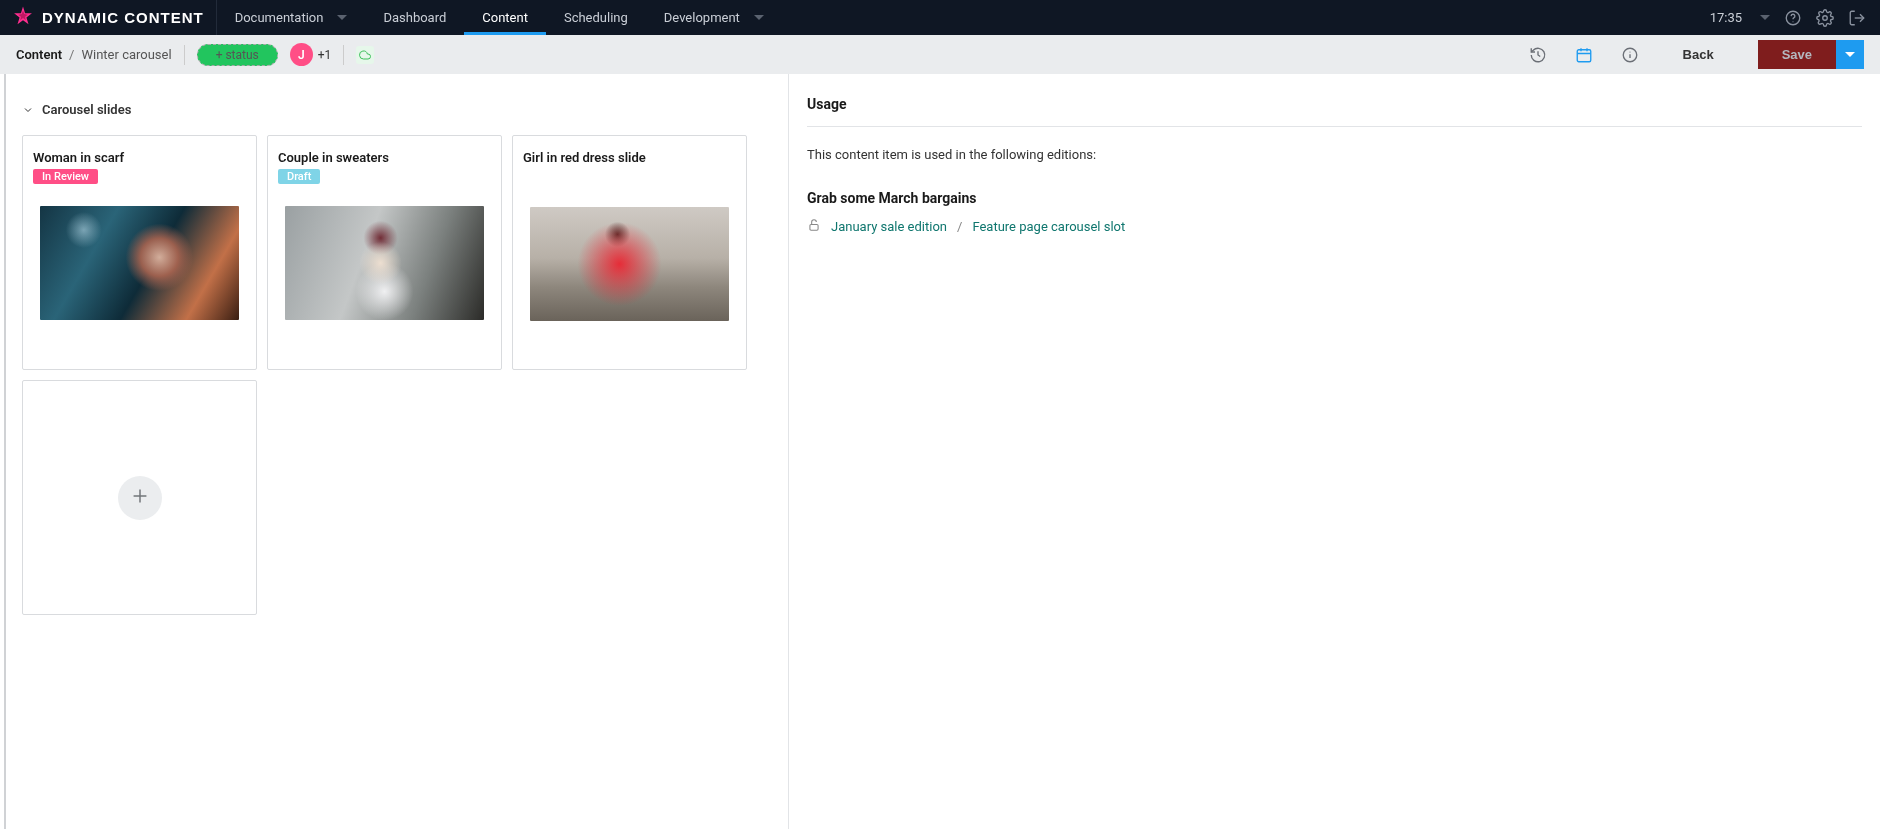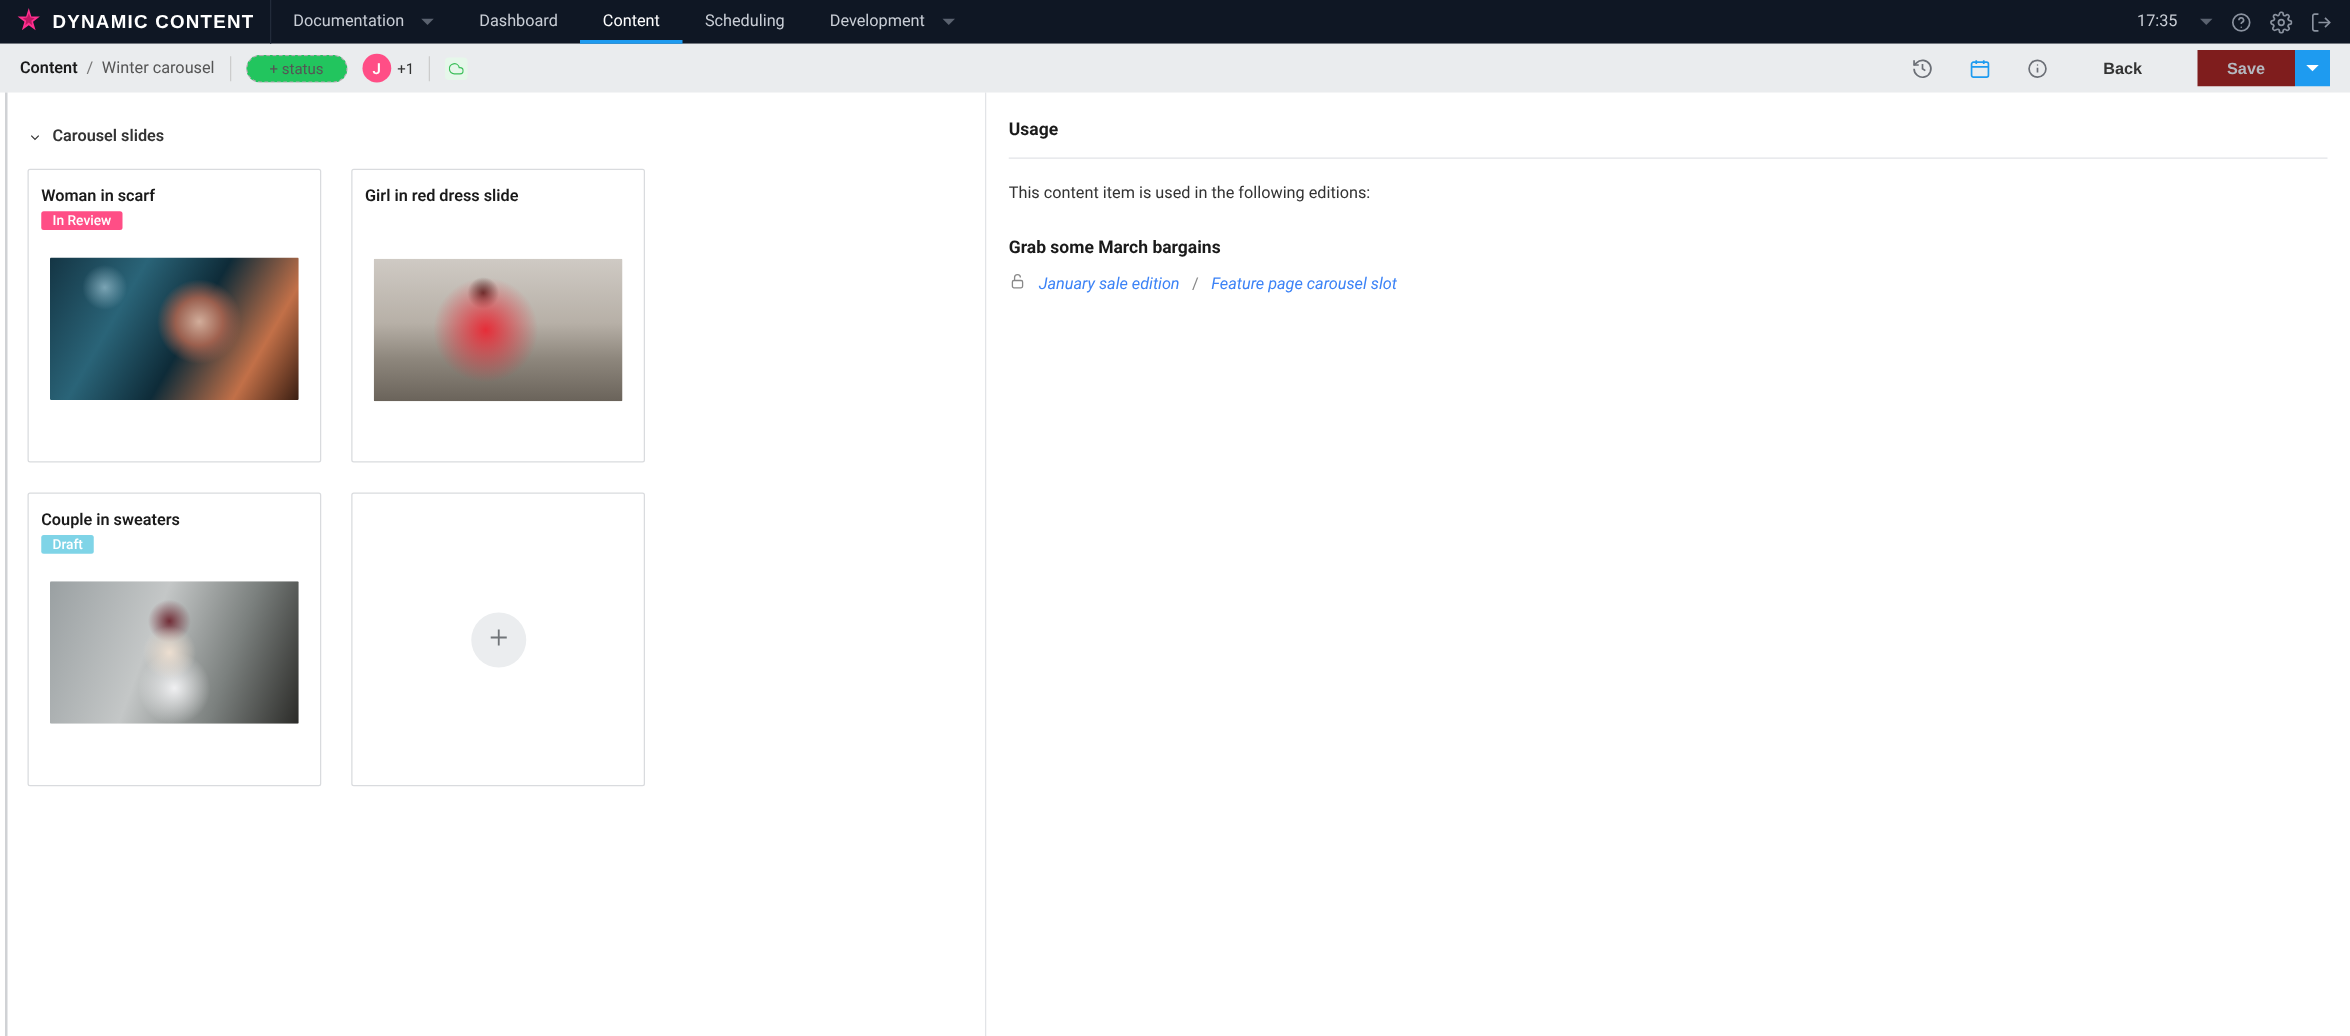--- a/index.html
+++ b/index.html
@@ -43,21 +43,21 @@
     .save-caret span { width: 0; height: 0; border-left: 5px solid transparent; border-right: 5px solid transparent; border-top: 5px solid #fff; }
 
     
     .content-row { display: flex; height: calc(829px - 35px - 39px); }
     .left-col { width: 784px; border-left: 2px solid #d0d2d5; margin-left: 4px; padding: 28px 16px 0 16px; overflow-y: auto; }
     .right-col { flex: 1; border-left: 1px solid #e2e4e7; padding: 22px 18px 0 18px; }
 
     .section-header { display: flex; align-items: center; gap: 8px; font-size: 13px; font-weight: 600; color: #333; cursor: pointer; margin-bottom: 18px; }
     .chev { display: inline-flex; }
 
-    .card-grid { display: flex; flex-wrap: wrap; gap: 24px; }
+    .card-grid { display: flex; flex-wrap: wrap; gap: 10px; }
     .card { width: 235px; height: 235px; border: 1px solid #d9dbde; border-radius: 2px; padding: 14px 10px 10px 10px; display: flex; flex-direction: column; }
     .card-title { font-size: 13px; font-weight: 600; color: #1a1a1a; margin-bottom: 4px; }
     .status-badge { display: inline-block; font-size: 11px; font-weight: 500; color: #fff; padding: 1px 9px; border-radius: 2px; align-self: flex-start; }
     .status-badge.review { background: #ff4e86; }
     .status-badge.draft { background: #7fd4e7; }
     .card-img { margin-top: 22px; width: 199px; height: 114px; align-self: center; border-radius: 1px; }
     .card-img.no-status { margin-top: 38px; }
     .add-card { width: 235px; height: 235px; border: 1px solid #d9dbde; border-radius: 2px; display: flex; align-items: center; justify-content: center; cursor: pointer; }
     .add-circle { width: 44px; height: 44px; border-radius: 50%; background: #ebedef; display: flex; align-items: center; justify-content: center; }
     .add-circle svg { stroke: #717579; }
@@ -78,21 +78,21 @@
       radial-gradient(circle at 45% 50%, rgba(232,40,52,.96) 0%, rgba(232,40,52,0) 34%),
       radial-gradient(circle at 44% 24%, rgba(60,40,35,.95) 0%, rgba(60,40,35,0) 9%),
       linear-gradient(180deg, #cfcac4 0%, #b7b0a7 45%, #8e877d 70%, #6a635a 100%);
     }
 
     
     .panel-title { font-size: 14px; font-weight: 700; color: #1a1a1a; padding-bottom: 14px; border-bottom: 1px solid #e2e4e7; }
     .panel-desc { font-size: 13px; color: #333; margin: 20px 0 28px 0; }
     .edition-title { font-size: 14px; font-weight: 700; color: #1a1a1a; margin-bottom: 12px; }
     .edition-row { display: flex; align-items: center; gap: 10px; font-size: 13px; color: #555; }
-    .edition-link { color: #3b82f6; font-style: italic; }
+    .edition-link { color: #0f766e; }
     .edition-sep { color: #888; }
   </style>
 </head>
 <body>
 
 <div class="top-nav">
   <div class="brand-wrap">
     <span>
       <svg class="logo" viewBox="0 0 32 32">
         <g fill="#ff2f8f">
@@ -207,28 +207,28 @@
     </div>
     <div class="card-grid">
 
       <div class="card">
         <div class="card-title">Woman in scarf</div>
         <span class="status-badge review">In Review</span>
         <div class="card-img img1"></div>
       </div>
 
       <div class="card">
-        <div class="card-title">Girl in red dress slide</div>
-        <div class="card-img no-status img3"></div>
-      </div>
-
-      <div class="card">
         <div class="card-title">Couple in sweaters</div>
         <span class="status-badge draft">Draft</span>
         <div class="card-img img2"></div>
+      </div>
+
+      <div class="card">
+        <div class="card-title">Girl in red dress slide</div>
+        <div class="card-img no-status img3"></div>
       </div>
 
       <div class="add-card">
         <div class="add-circle">
           <span>
             <svg width="22" height="22" viewBox="0 0 24 24" fill="none" stroke-width="1.6">
                 <path d="M12 5v14M5 12h14"></path>
               </svg>
           </span>
         </div>

